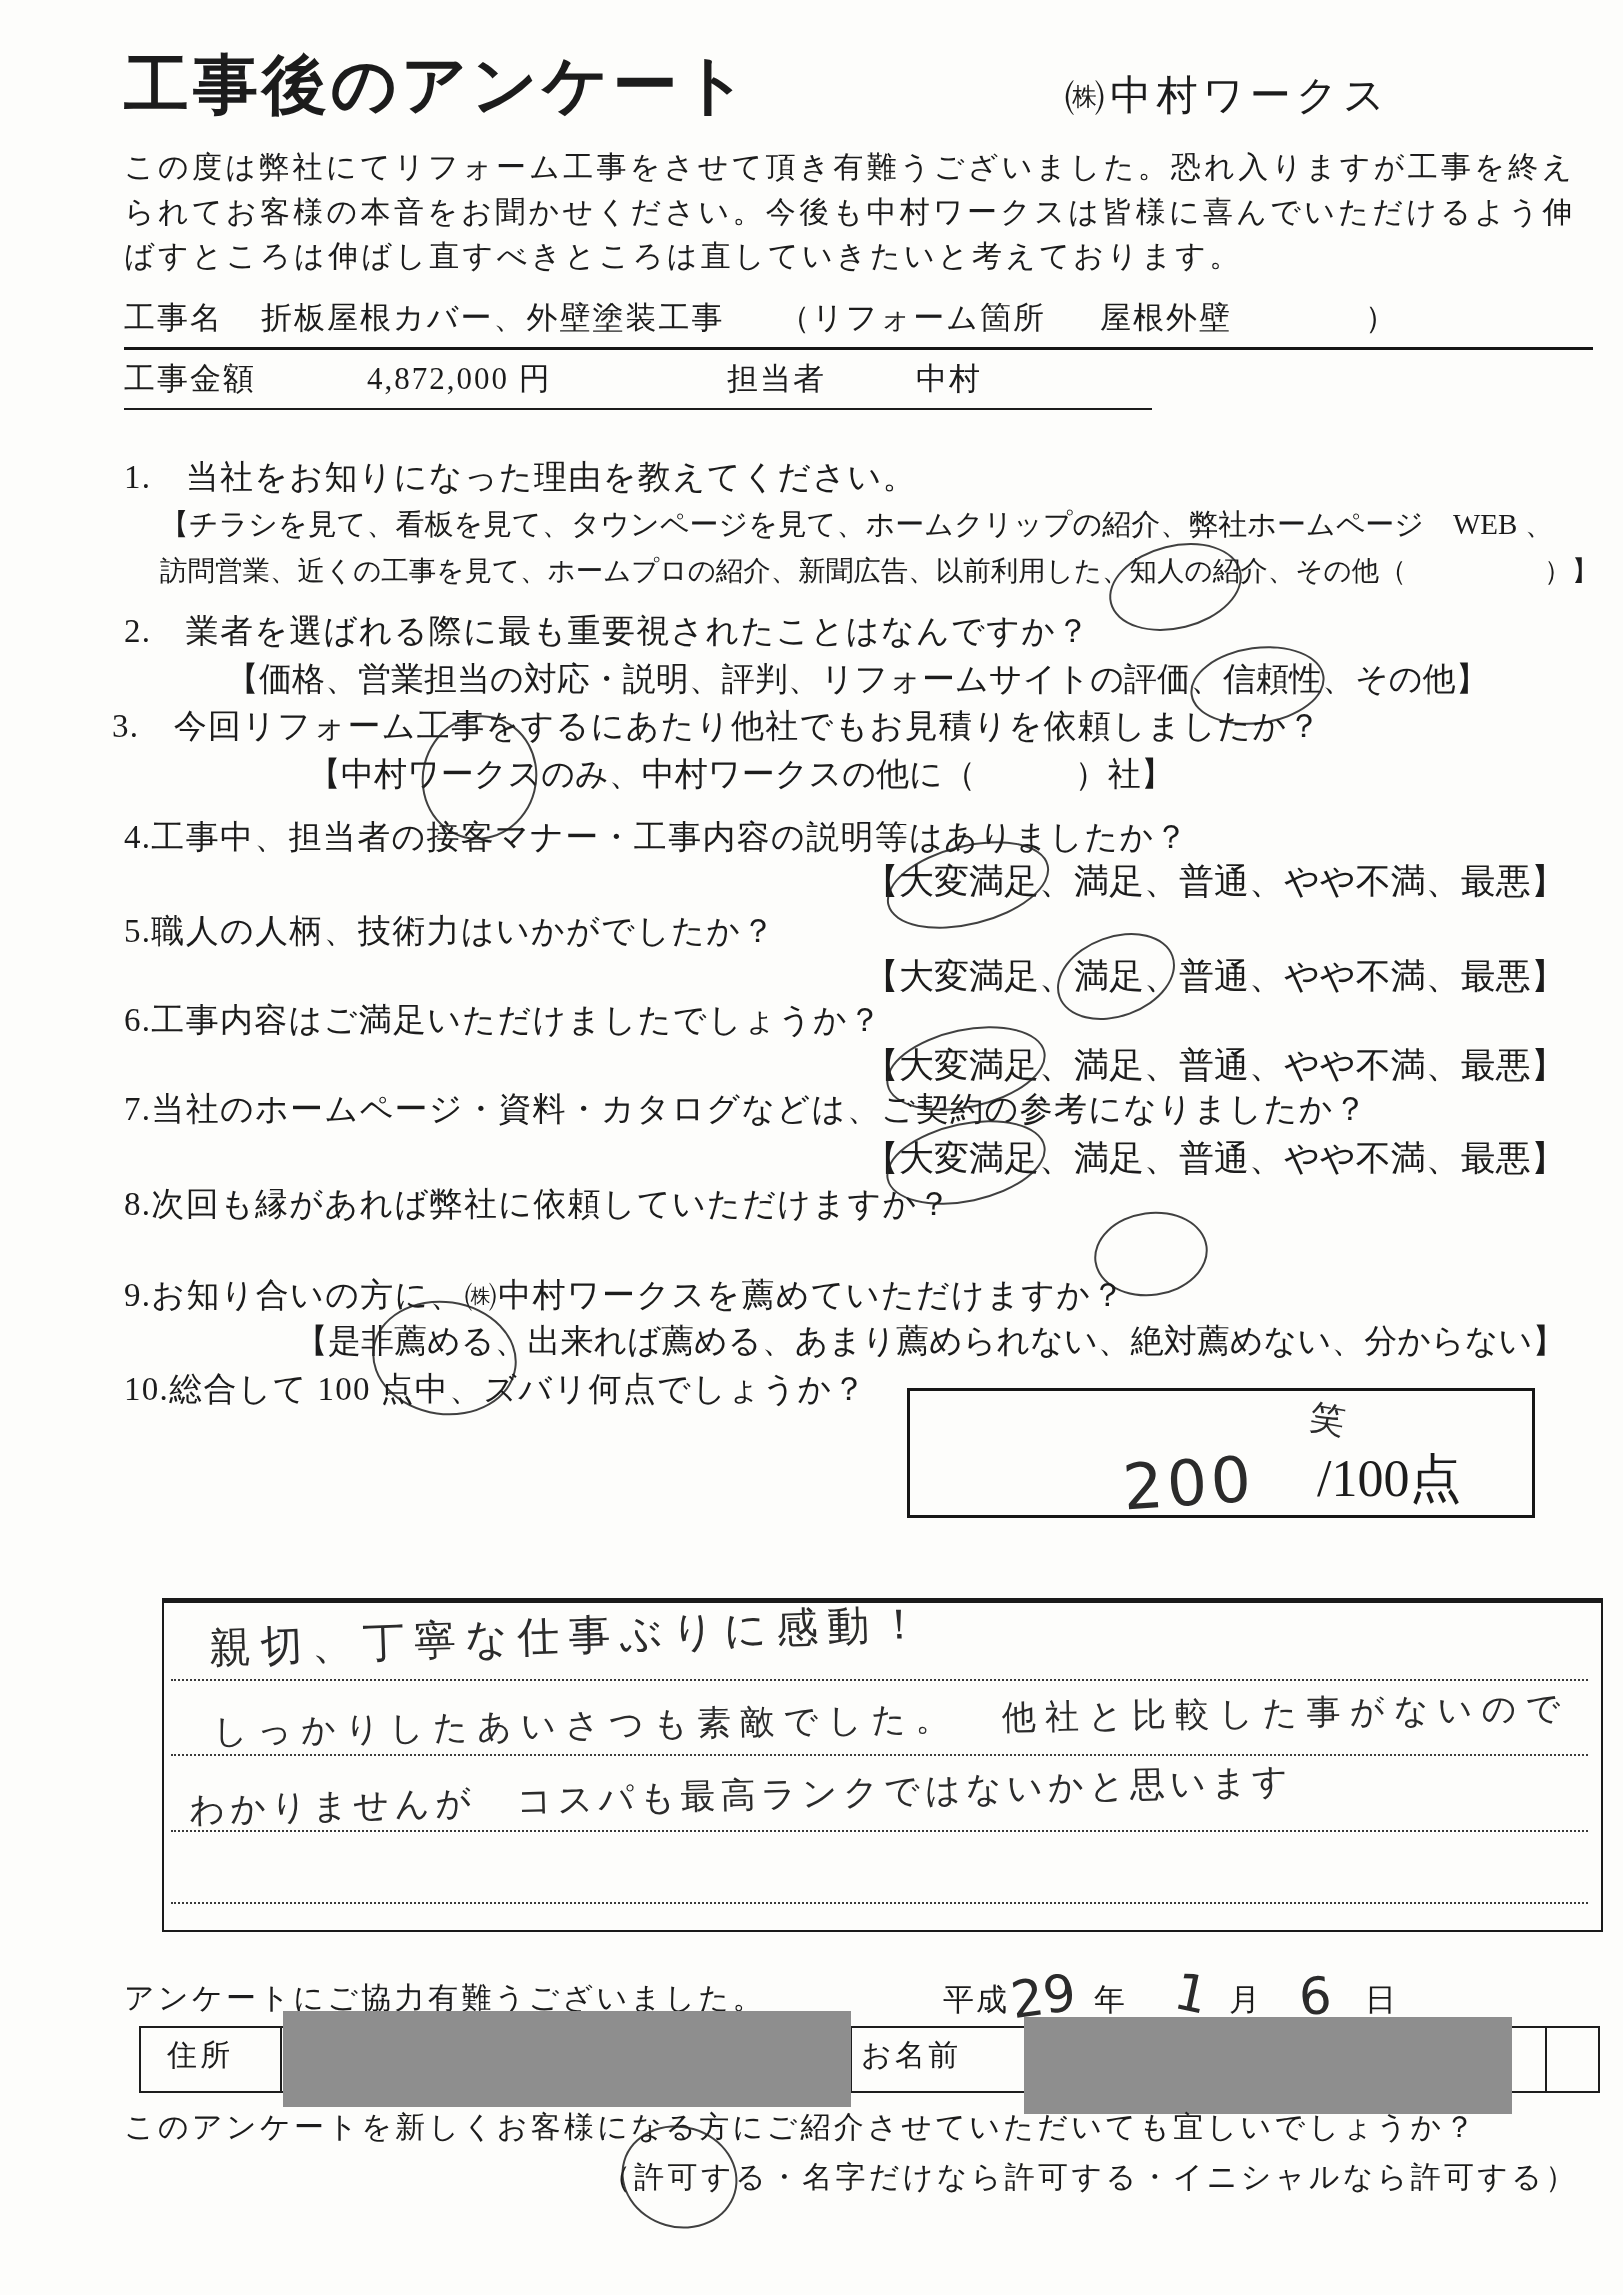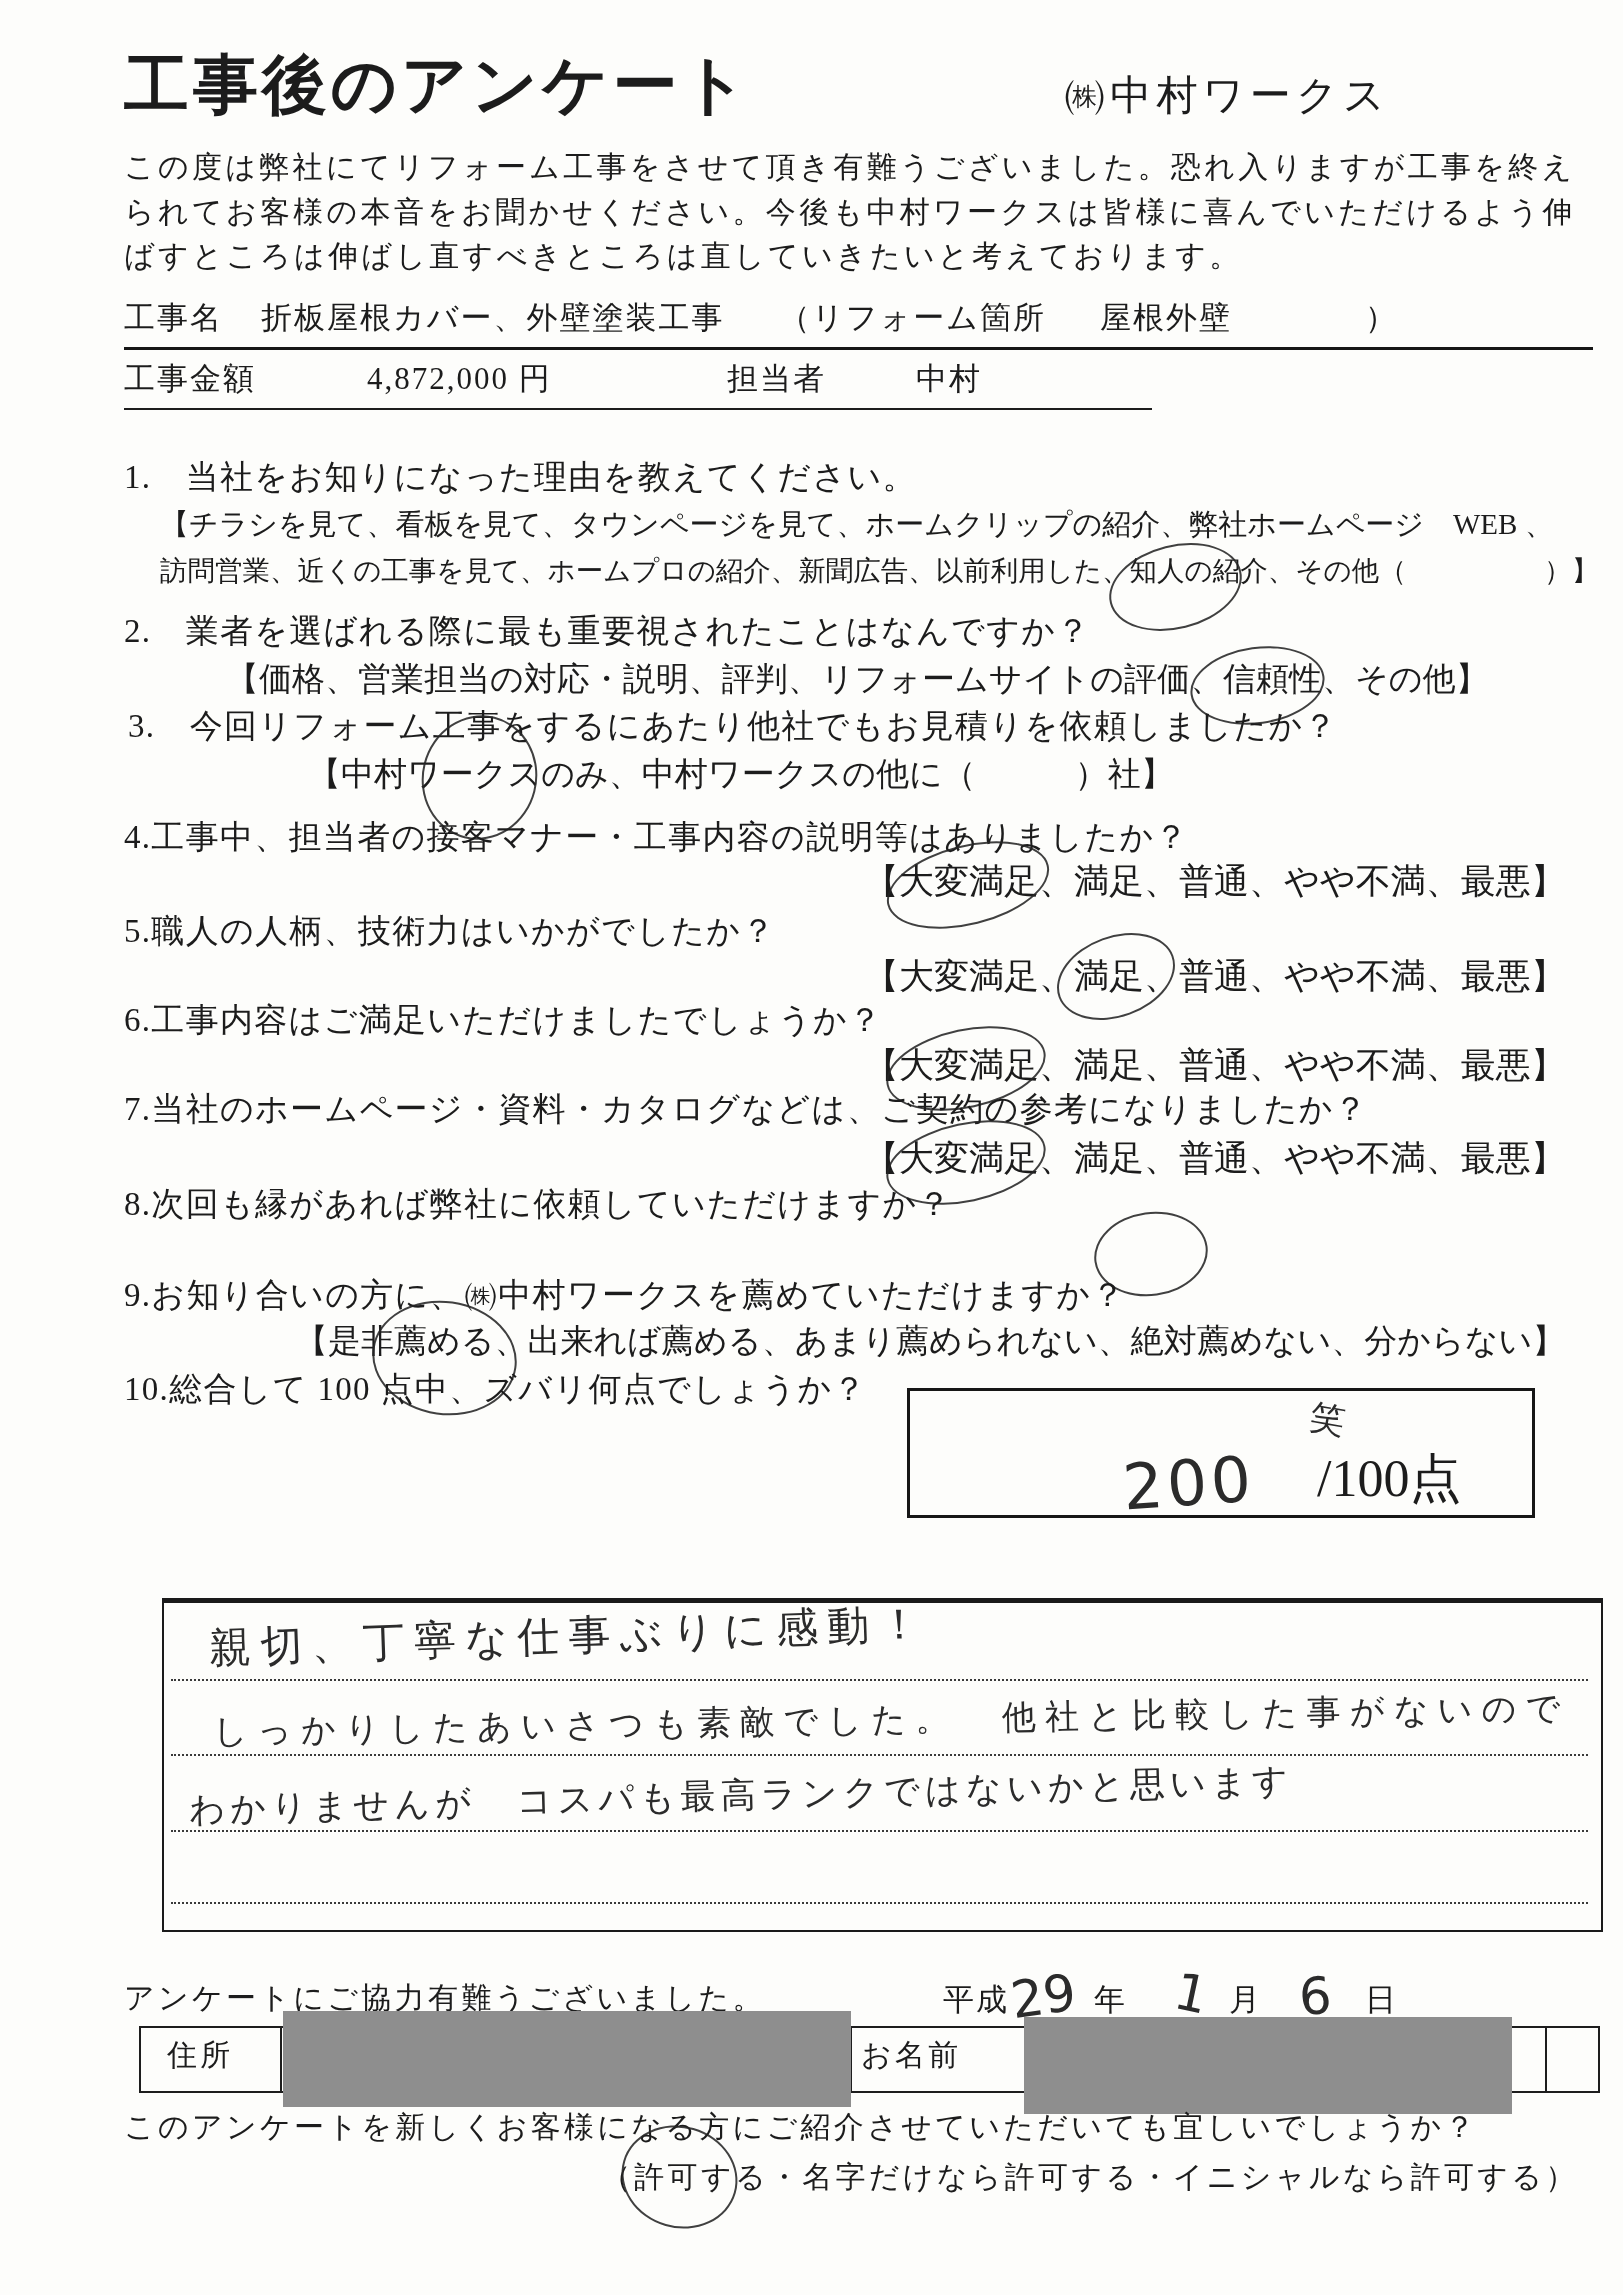--- a/index.html
+++ b/index.html
@@ -57,21 +57,21 @@
 
   <div class="abs qtext" style="left:124px;top:458px;">1.　当社をお知りになった理由を教えてください。</div>
   <div class="abs opts-s" style="left:160px;top:507px;">【チラシを見て、看板を見て、タウンページを見て、ホームクリップの紹介、弊社ホームページ　WEB 、</div>
   <div class="abs opts-xs" style="left:160px;top:555px;">訪問営業、近くの工事を見て、ホームプロの紹介、新聞広告、以前利用した、知人の紹介、その他（　　　　　）】</div>
   <div class="circle" style="left:1108px;top:545px;width:131px;height:80px;transform:rotate(-14deg);"></div>
 
   <div class="abs qtext" style="left:124px;top:612px;">2.　業者を選ばれる際に最も重要視されたことはなんですか？</div>
   <div class="abs opts" style="left:226px;top:660px;">【価格、営業担当の対応・説明、評判、リフォームサイトの評価、信頼性、その他】</div>
   <div class="circle" style="left:1190px;top:647px;width:131px;height:73px;transform:rotate(-8deg);"></div>
 
-  <div class="abs qtext" style="left:128px;top:707px;">3.　今回リフォーム工事をするにあたり他社でもお見積りを依頼しましたか？</div>
+  <div class="abs qtext" style="left:112px;top:707px;">3.　今回リフォーム工事をするにあたり他社でもお見積りを依頼しましたか？</div>
   <div class="abs opts" style="left:308px;top:755px;">【中村ワークスのみ、中村ワークスの他に（　　　）社】</div>
   <div class="circle" style="left:422px;top:715px;width:111px;height:121px;transform:rotate(14deg);"></div>
 
   <div class="abs qtext" style="left:124px;top:818px;">4.工事中、担当者の接客マナー・工事内容の説明等はありましたか？</div>
   <div class="abs opts-sat" style="left:864px;top:861px;">【大変満足、満足、普通、やや不満、最悪】</div>
   <div class="circle" style="left:885px;top:845px;width:162px;height:76px;transform:rotate(-14deg);"></div>
 
   <div class="abs qtext" style="left:124px;top:912px;">5.職人の人柄、技術力はいかがでしたか？</div>
   <div class="abs opts-sat" style="left:864px;top:956px;">【大変満足、満足、普通、やや不満、最悪】</div>
   <div class="circle" style="left:1055px;top:936px;width:118px;height:77px;transform:rotate(-20deg);"></div>

